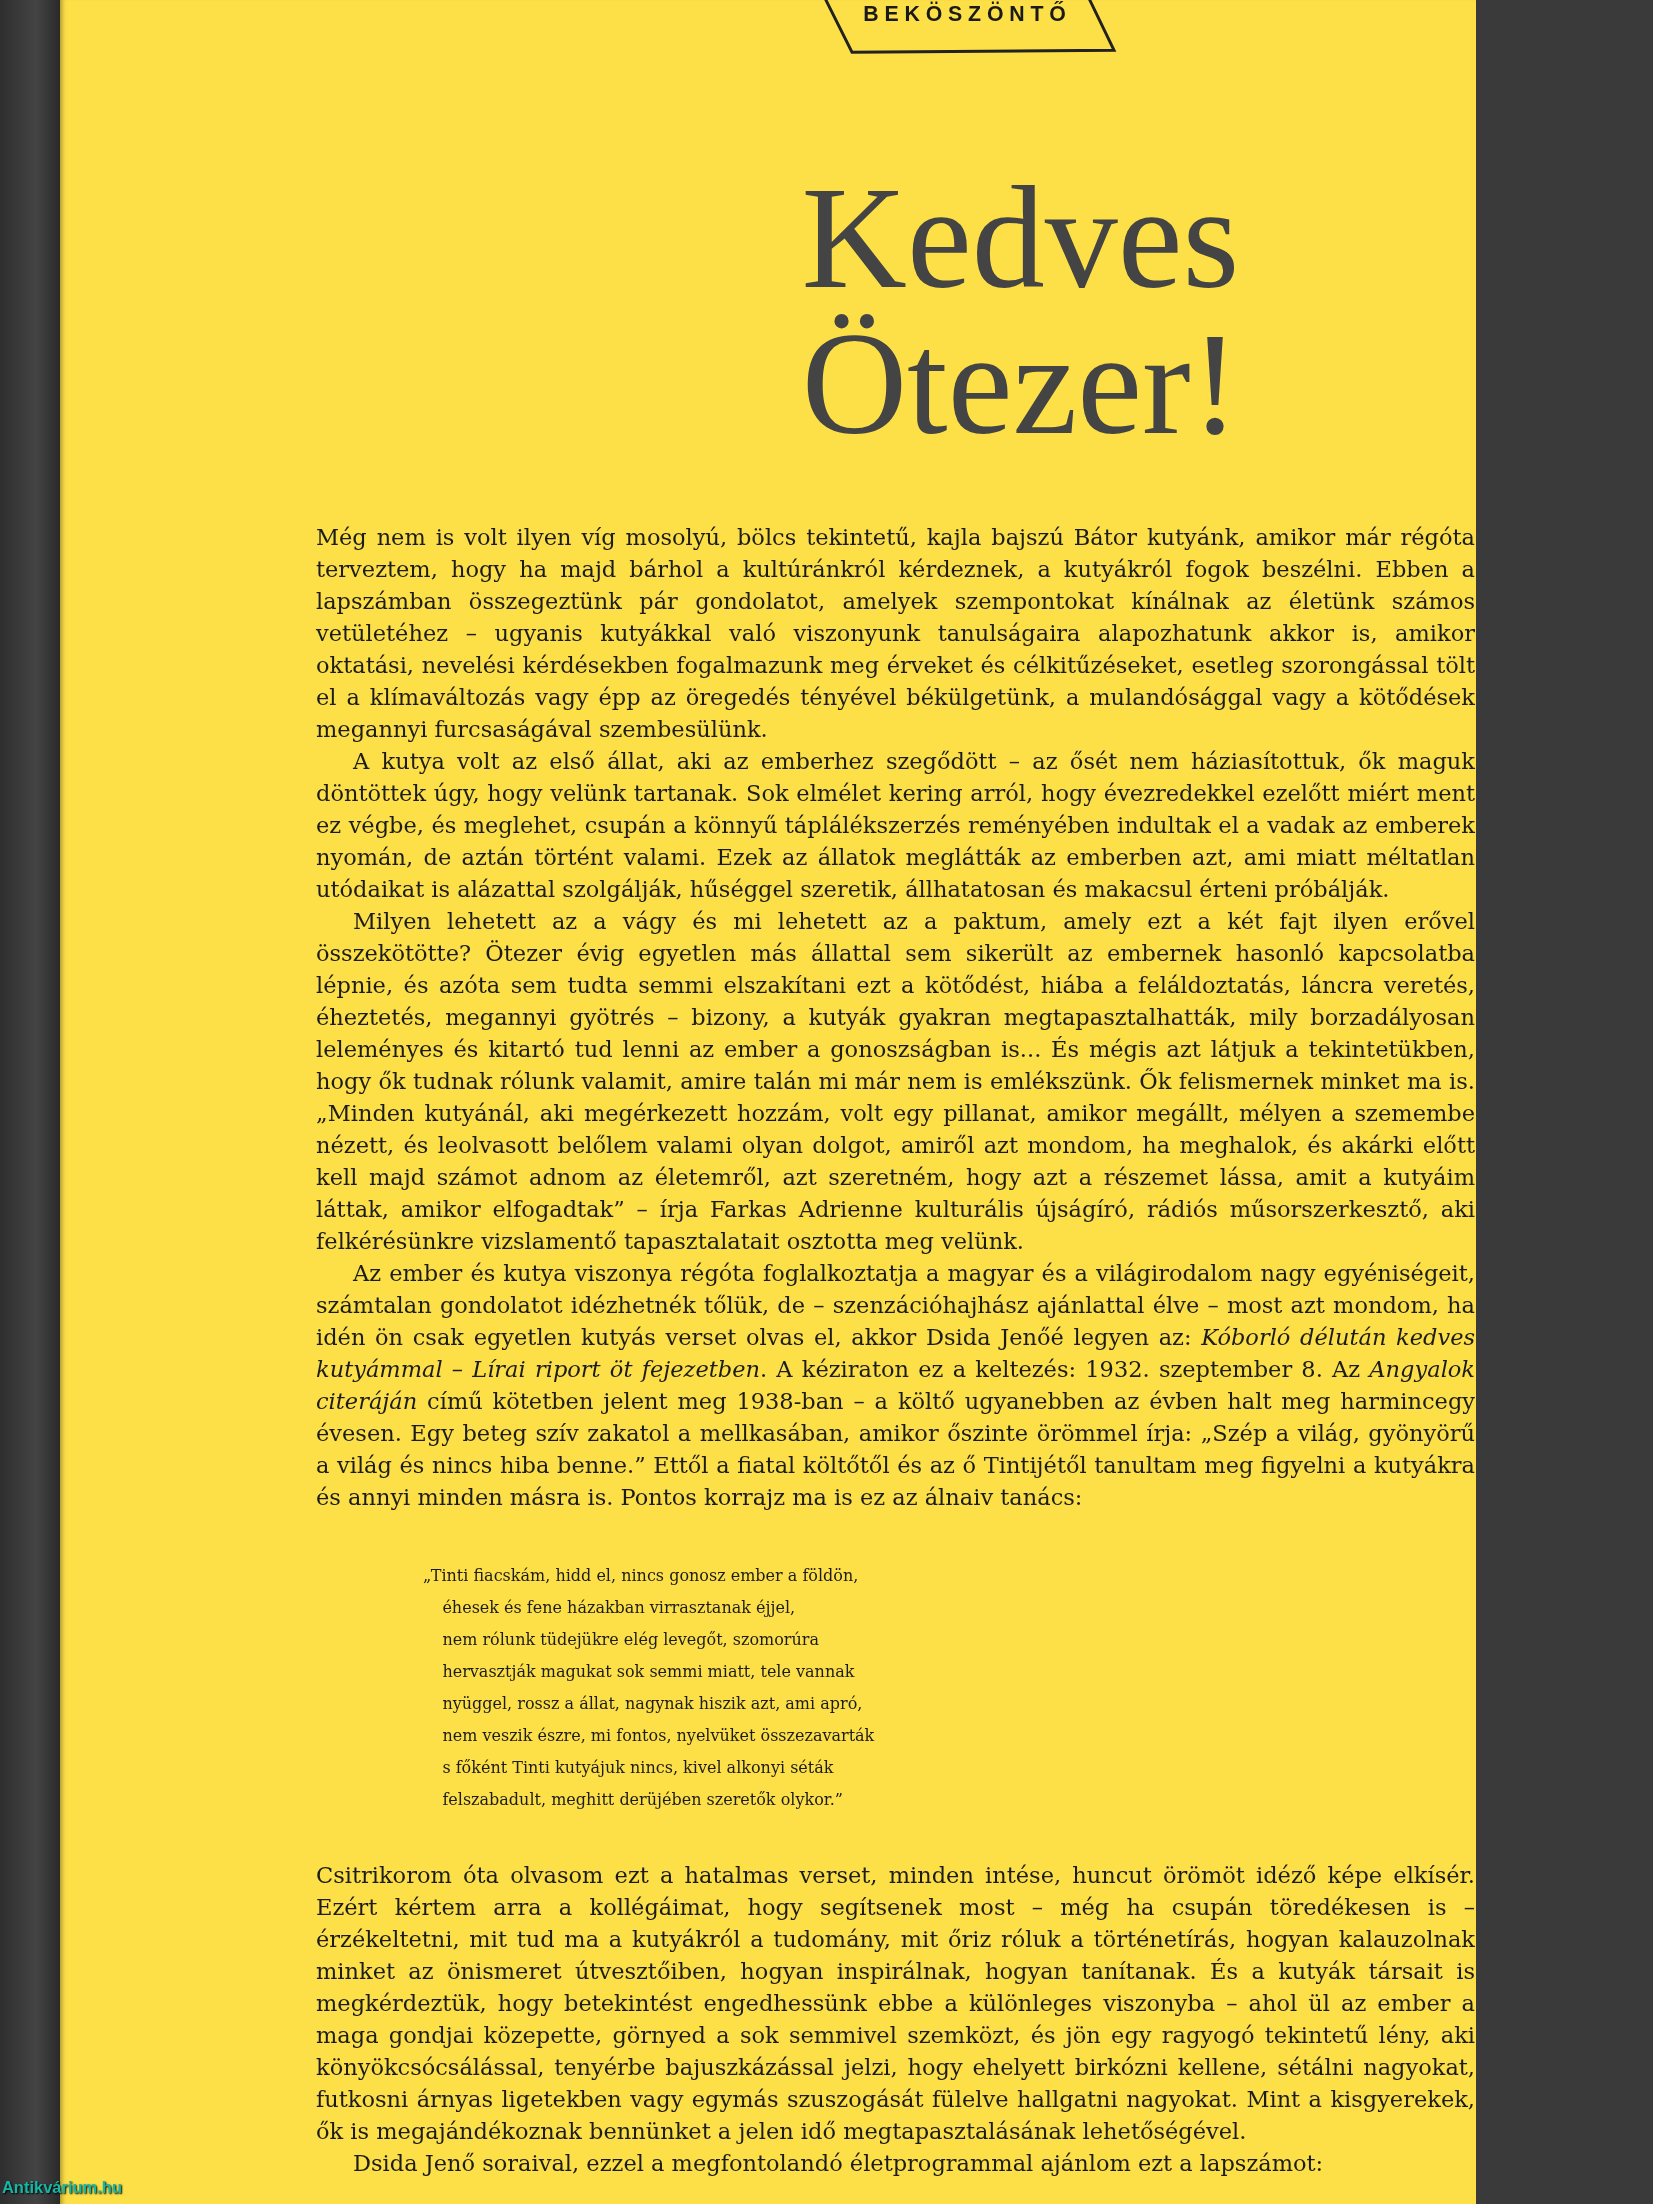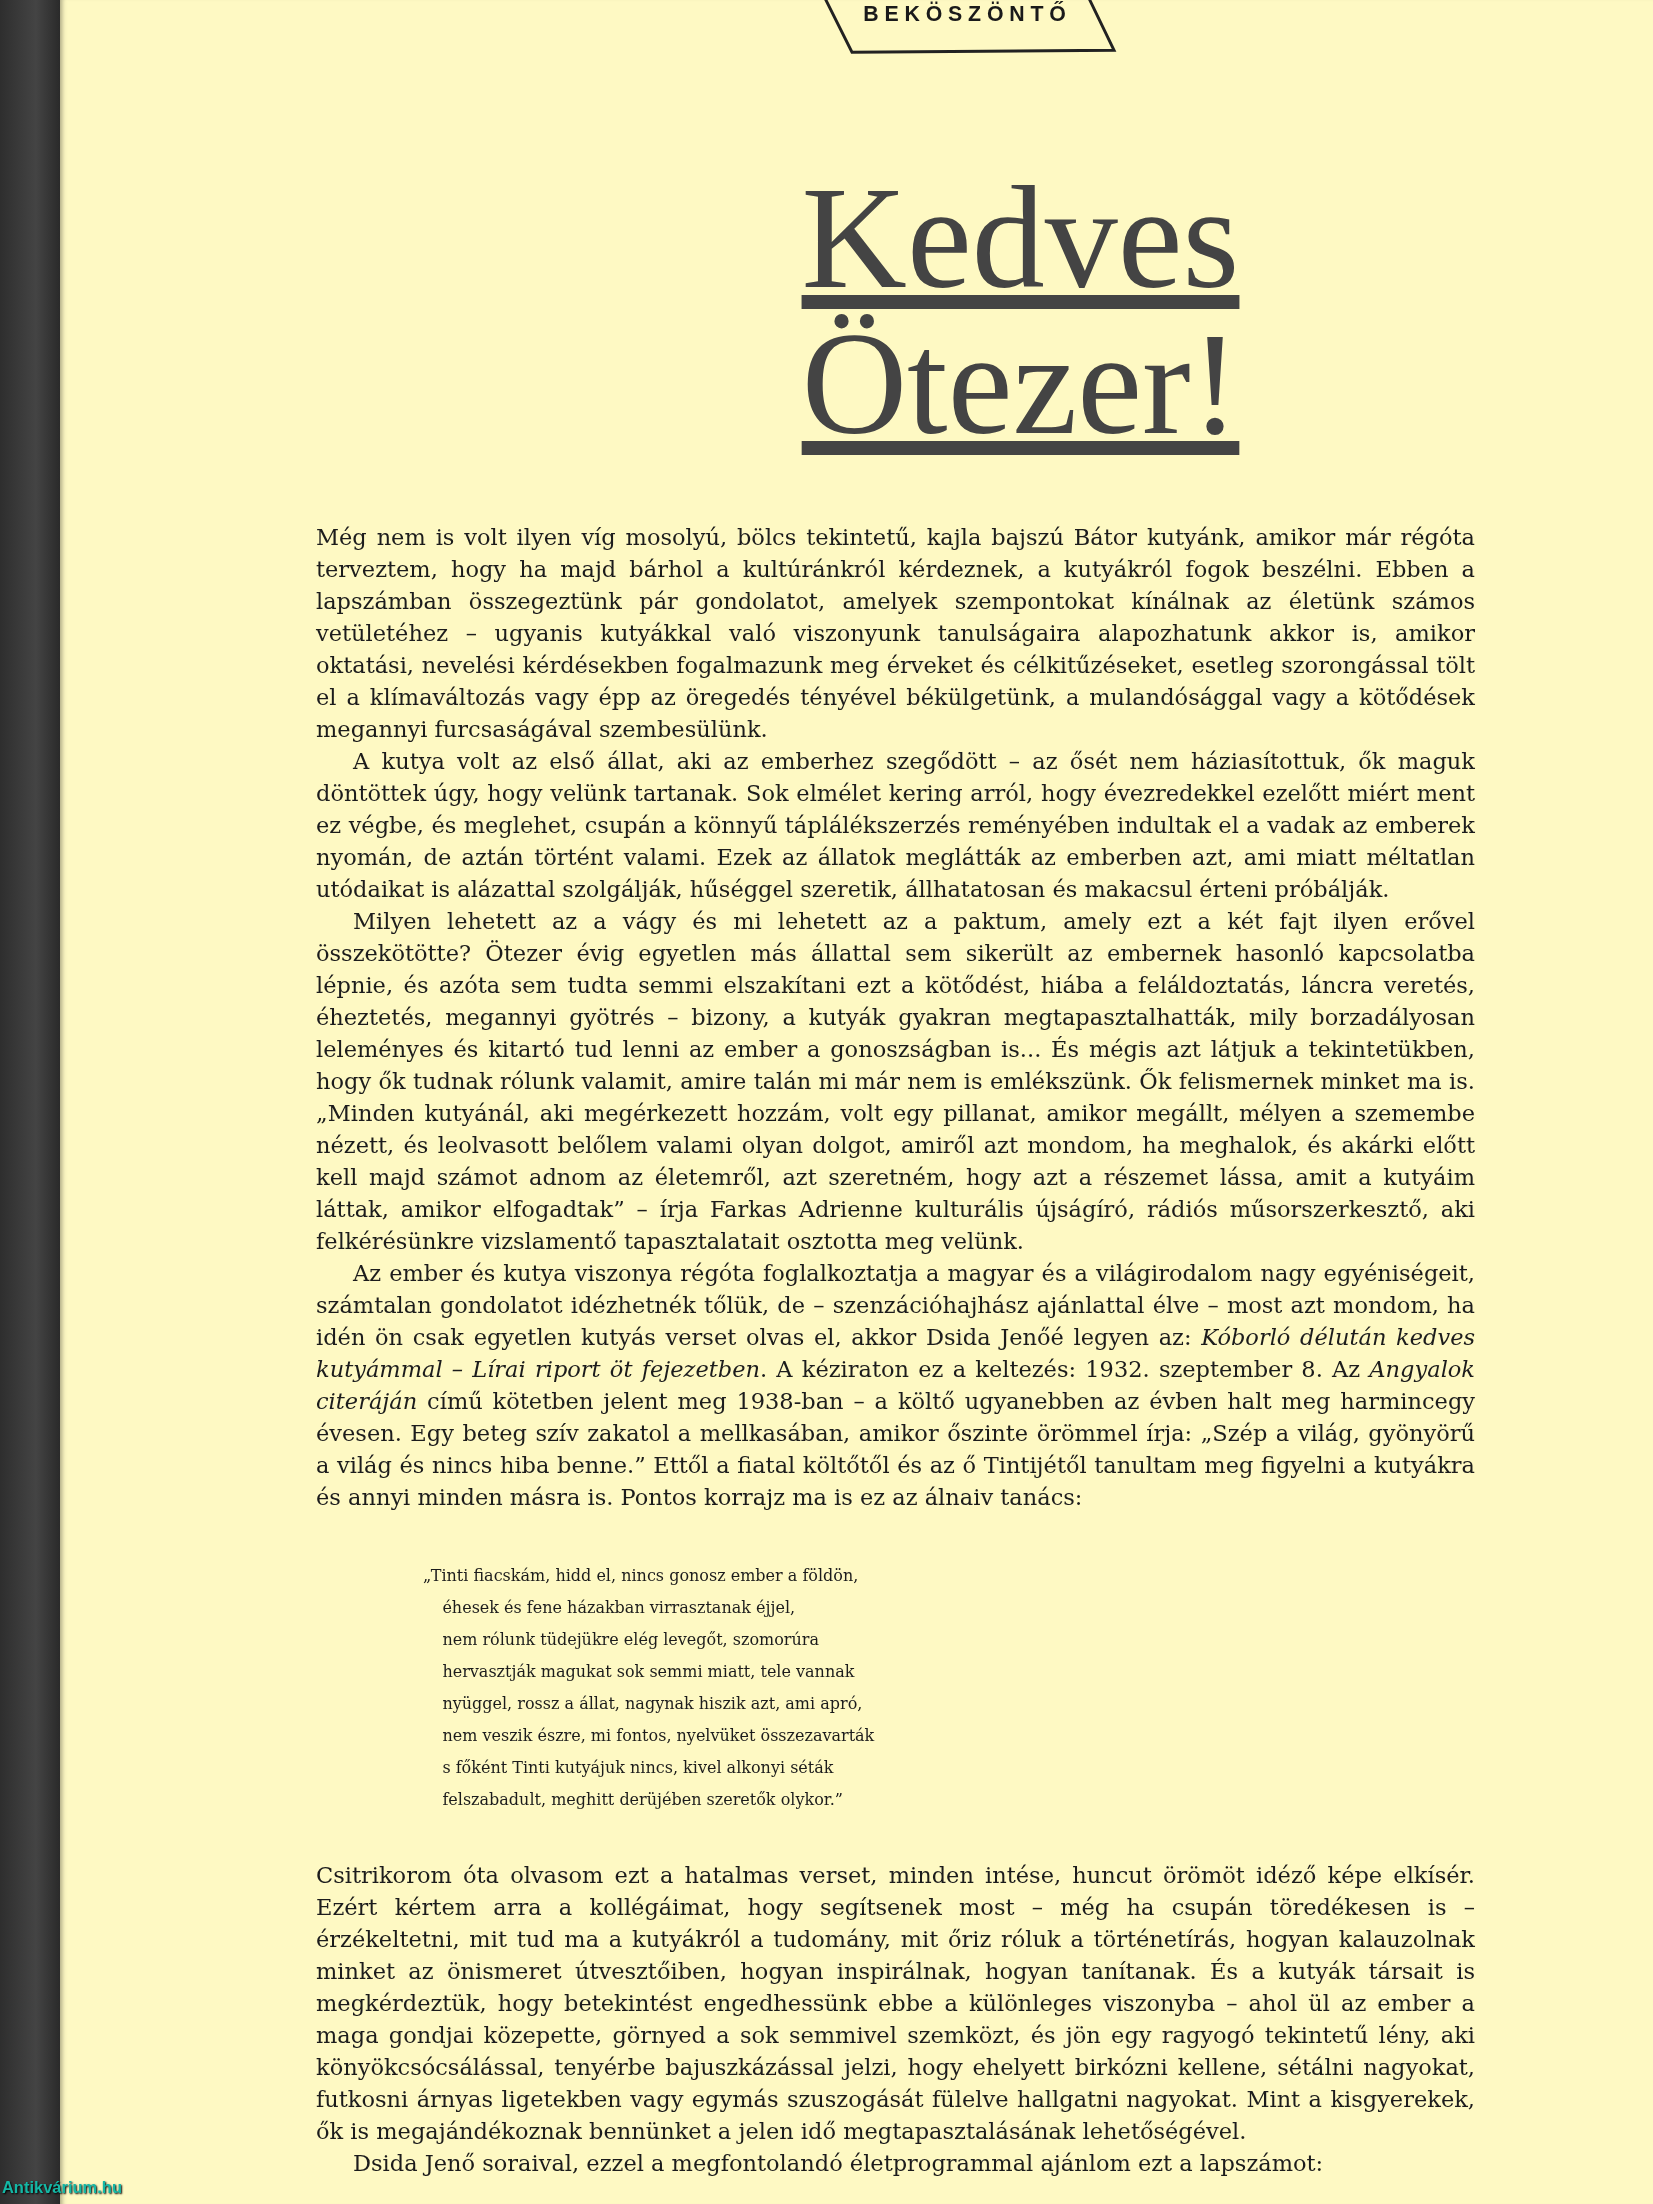--- a/index.html
+++ b/index.html
@@ -7,37 +7,37 @@
     width: 1654px; height: 2205px; overflow: hidden;
     background: #3a3a3a;
     position: relative;
     font-family: "DejaVu Serif", serif;
   }
   .desk {
     position: absolute; left: 0; top: 0; width: 60px; height: 2205px;
     background: linear-gradient(90deg, #2e2e2e 0%, #444 60%, #2a2a2a 100%);
   }
   .page {
-    position: absolute; left: 60px; top: 0; width: 1593px; height: 2205px;
-    background: #fef9c3;
+    position: absolute; left: 60px; top: 0; width: 1416px; height: 2205px;
+    background: #fde047;
     box-shadow: inset 5.8px 0 5.8px -3.9px rgba(0,0,0,0.35);
   }
   .badge {
     position: absolute; left: 757px; top: -5.8px; width: 301px; height: 66px;
   }
   .badge svg { position: absolute; left: 0; top: 0; }
   .badge-label {
     position: absolute; left: 0; width: 301px; top: 7.8px; text-align: center;
     font-family: "Liberation Sans", sans-serif; font-weight: bold;
     font-size: 21.3px; letter-spacing: 5.8px; color: #1a1a1a;
   }
   .title {
     position: absolute; left: 543px; top: 165px; width: 835px; text-align: center;
     font-family: "Liberation Serif", serif; color: #444;
-    font-size: 146px; line-height: 146px; font-weight: normal; text-decoration: underline;
+    font-size: 146px; line-height: 146px; font-weight: normal;
   }
   .body-text {
     position: absolute; left: 256px; top: 521px; width: 1159px;
     font-family: "DejaVu Serif", serif; font-size: 22.5px; line-height: 32px;
     color: #1c1c1c; text-align: justify;
   }
   .body-text p { margin: 0; }
   .body-text p.indent { text-indent: 37px; }
   .body-text em { font-style: italic; }
   .poem {

